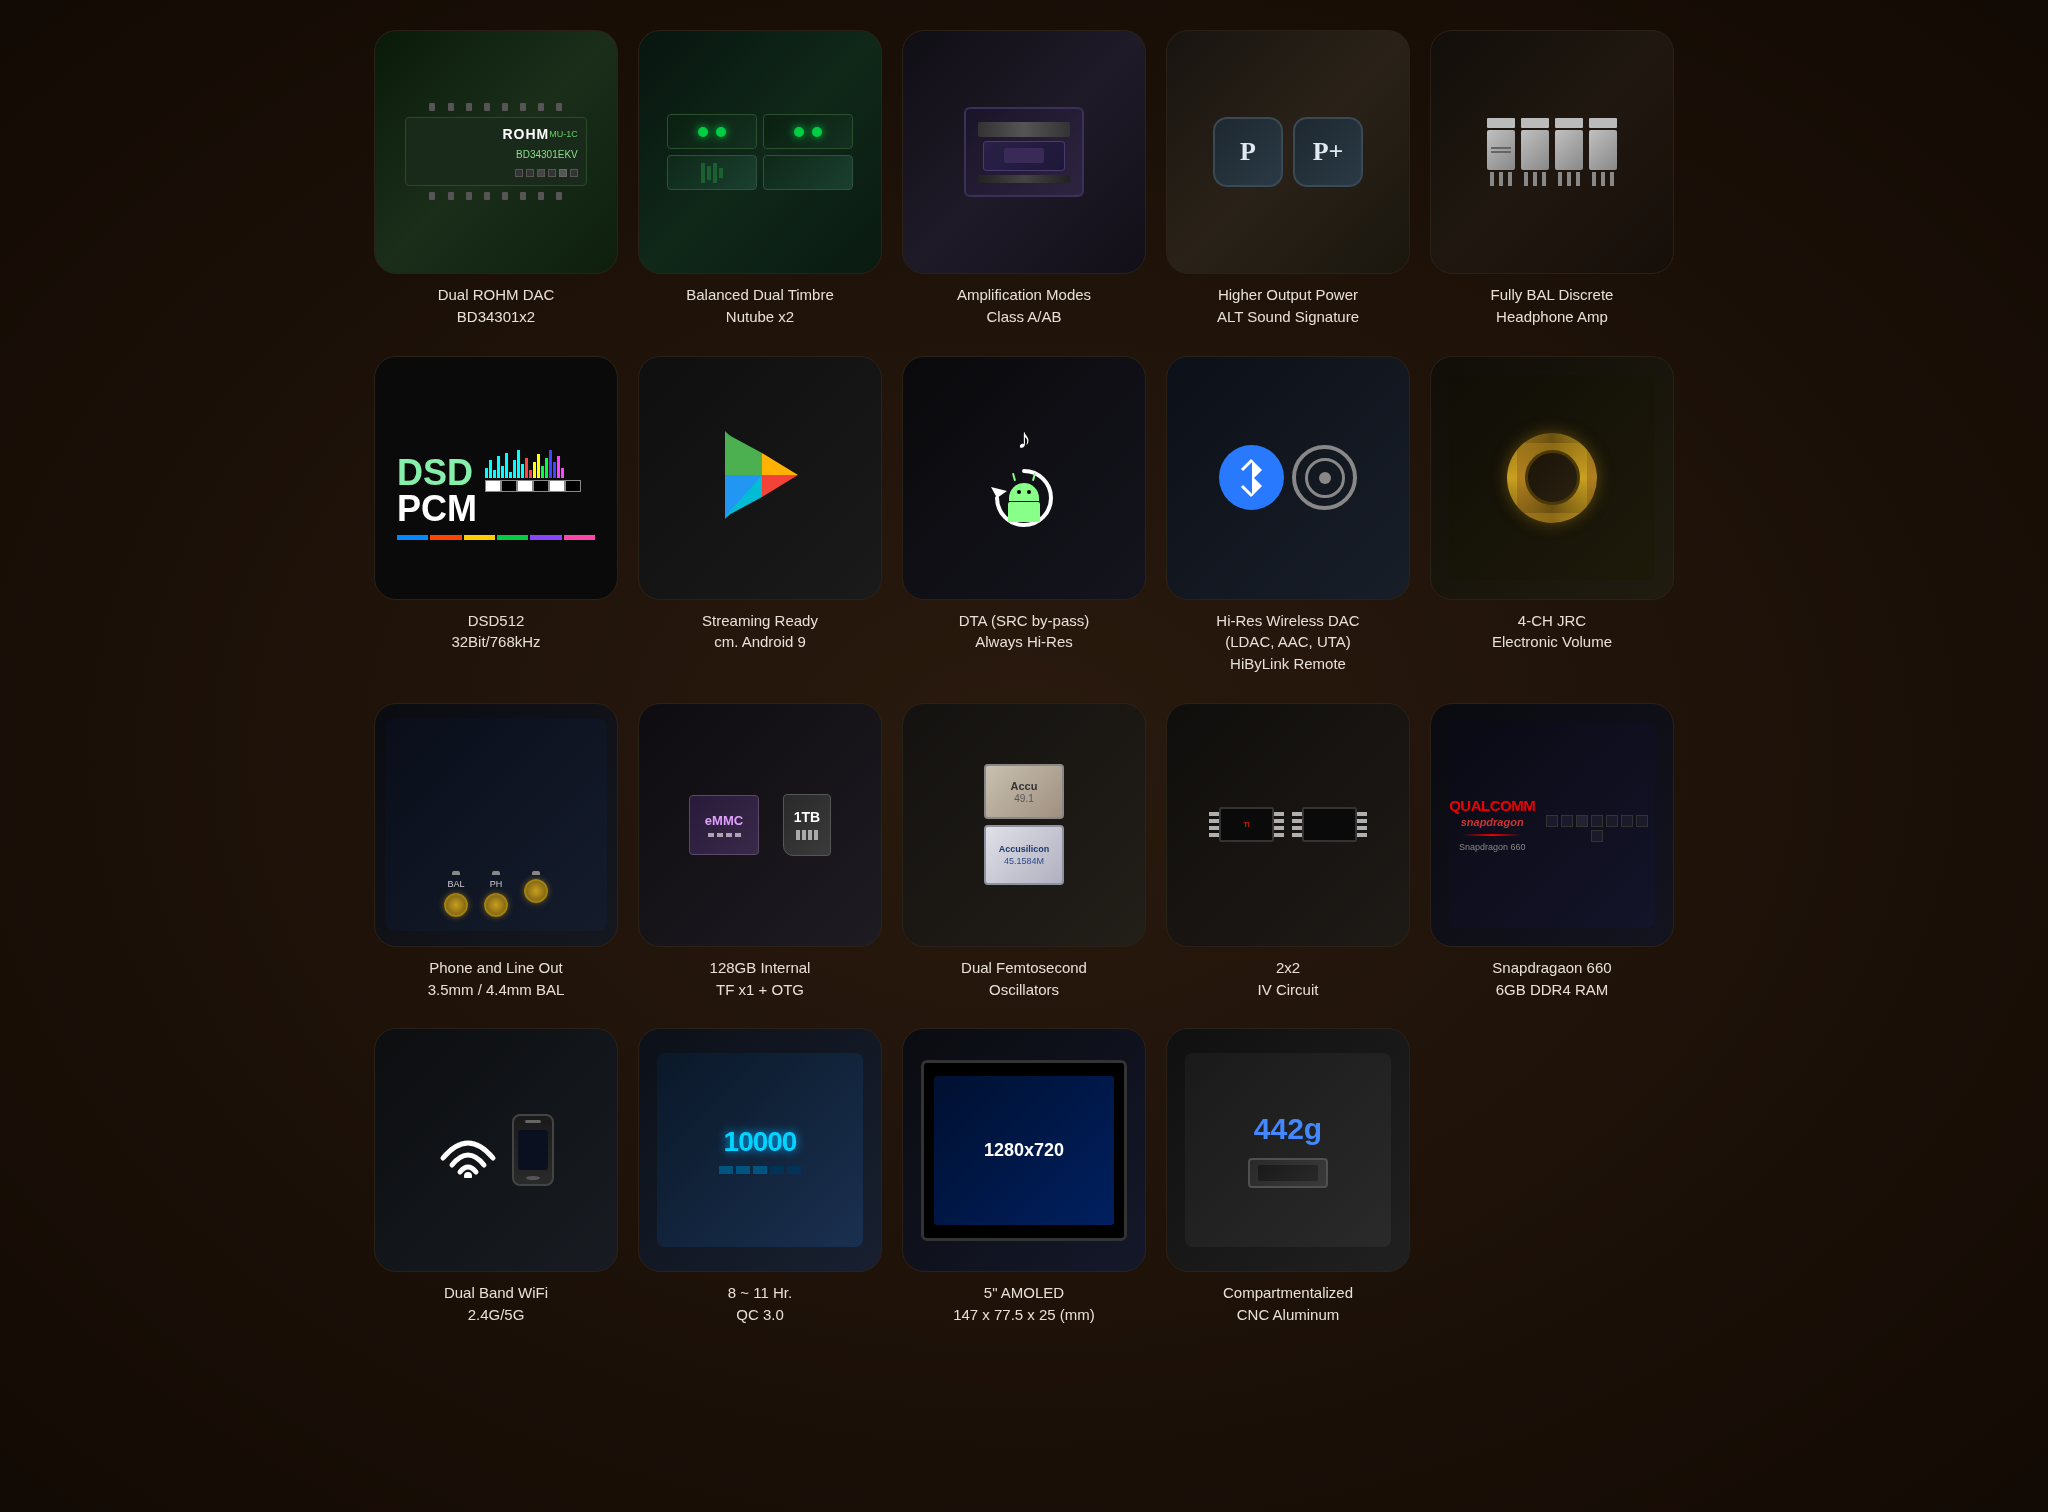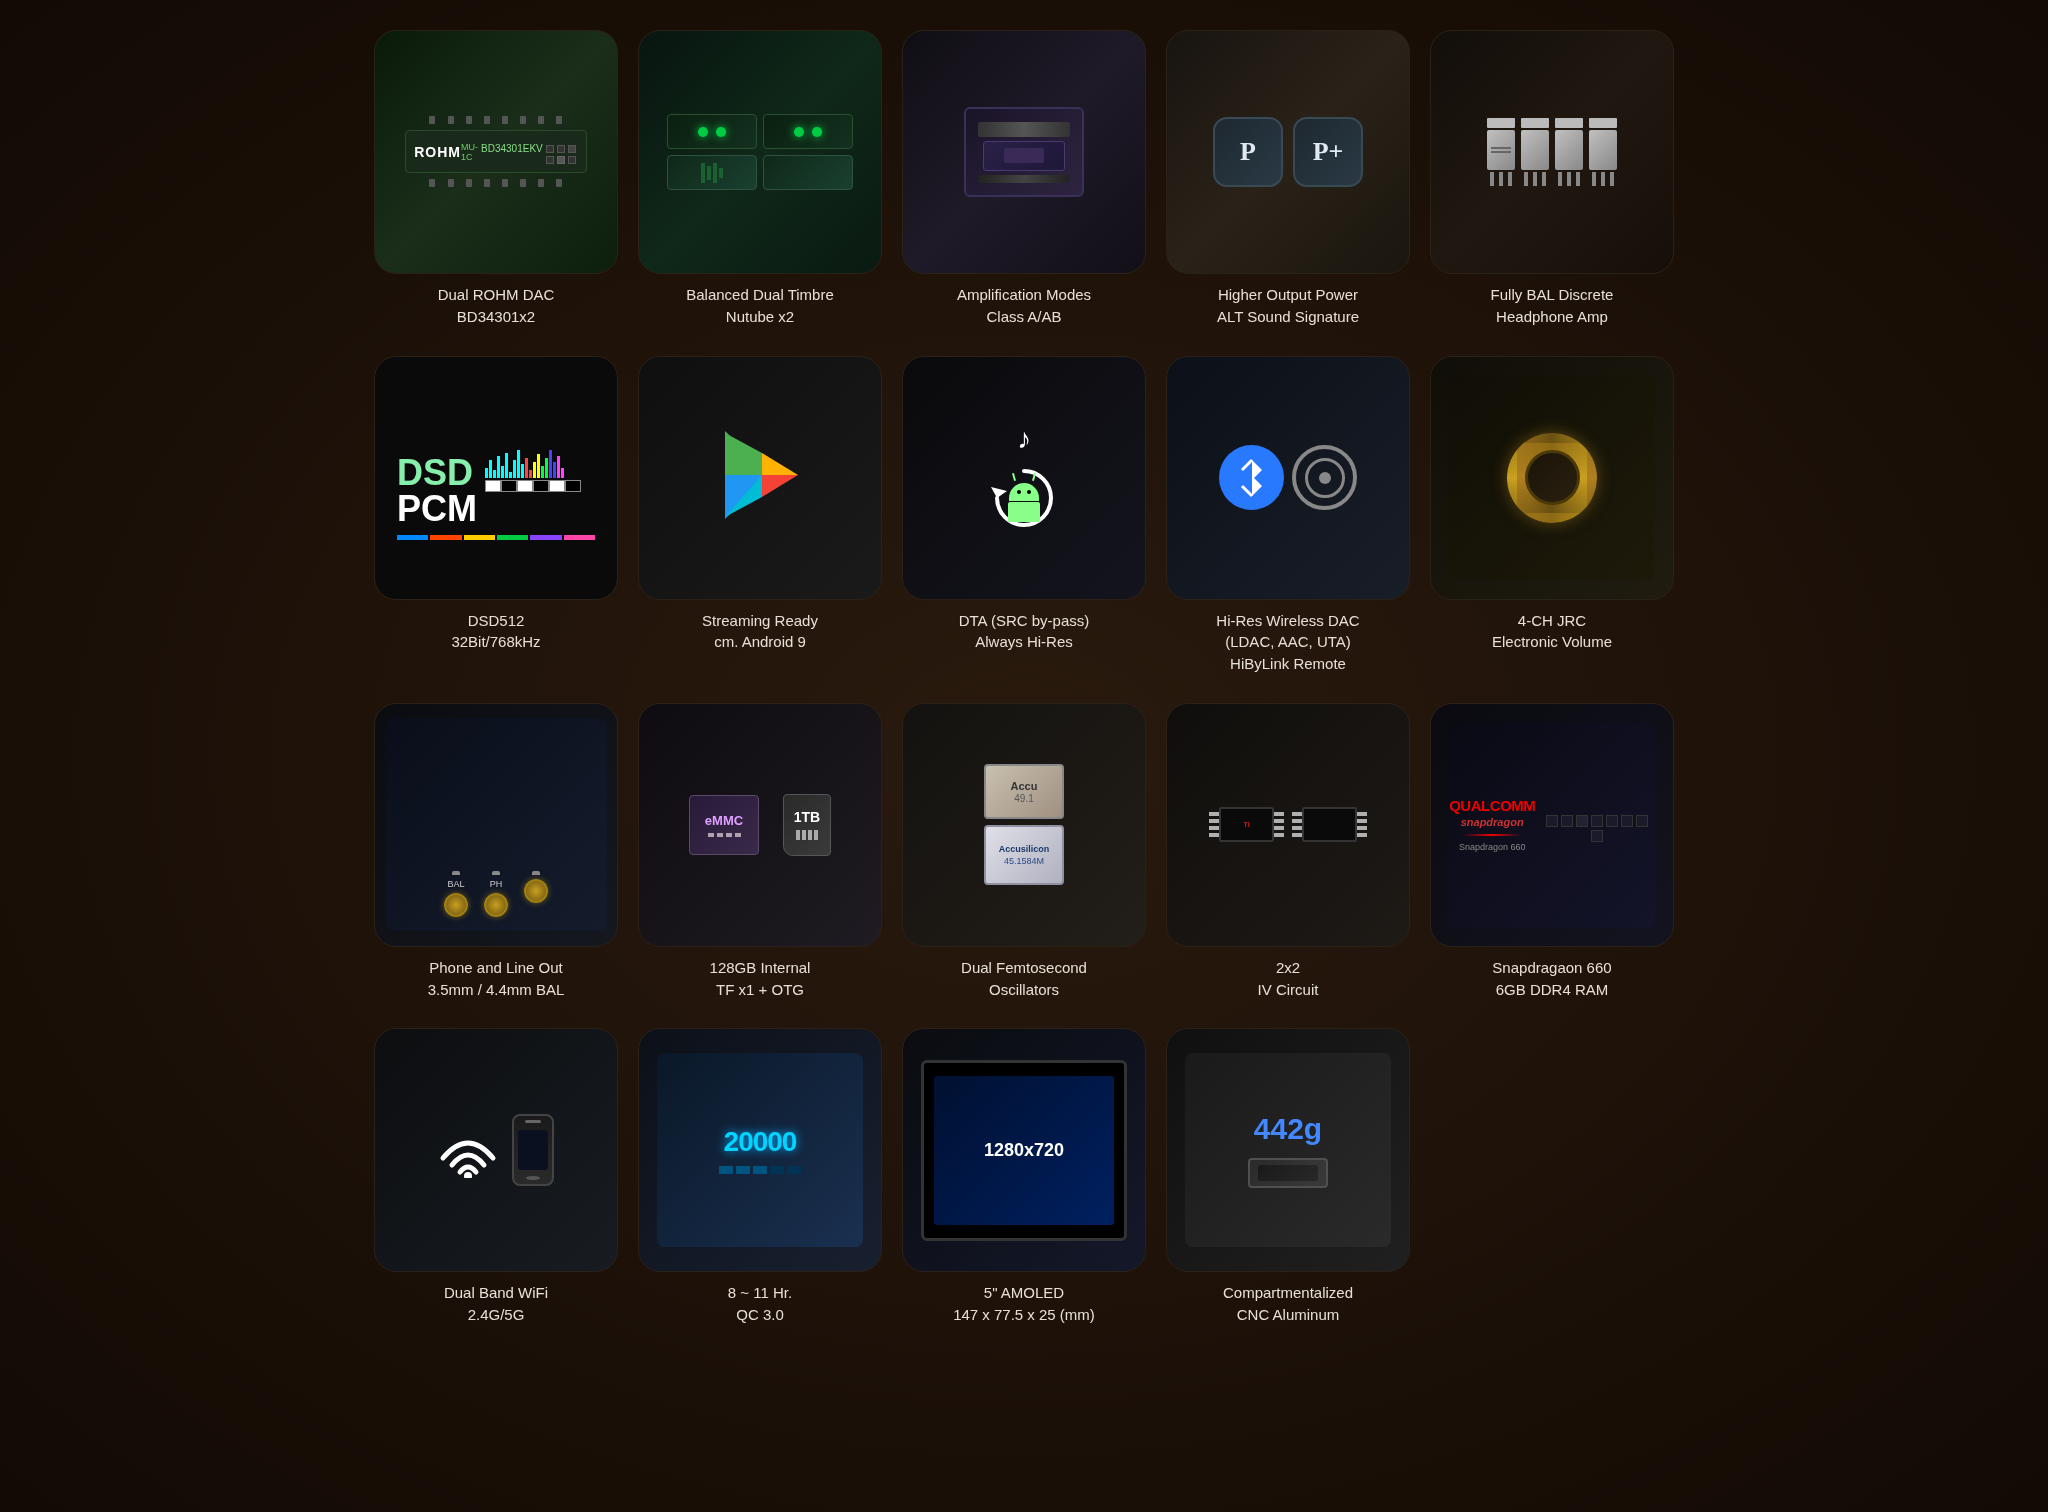--- a/index.html
+++ b/index.html
@@ -121,22 +121,23 @@
       justify-content: center;
       gap: 6px;
     }
     .rohm-chip-body {
       width: 100%;
       background: #1a2a1a;
       border-radius: 4px;
       padding: 8px;
       border: 1px solid #2a4a2a;
       display: flex;
-      flex-direction: row;
+      flex-direction: column;
       gap: 3px;
+      align-items: flex-end;
     }
     .chip-pins-top, .chip-pins-bottom {
       display: flex;
       justify-content: space-around;
       width: 80%;
     }
     .chip-pin {
       width: 6px;
       height: 8px;
       background: #555;
@@ -903,21 +904,21 @@
     </div>
     <div class="feature-caption">
       <span>Dual Band WiFi</span><br>
       <span>2.4G/5G</span>
     </div>
   </div>
 
   <div class="feature-item">
     <div class="feature-img card-battery">
       <div class="battery-content">
-        <div class="battery-number">20000</div>
+        <div class="battery-number">10000</div>
         <div style="display:flex;gap:3px;margin-top:4px;">
           <div style="width:14px;height:8px;background:#005580;"></div>
           <div style="width:14px;height:8px;background:#005580;"></div>
           <div style="width:14px;height:8px;background:#005580;"></div>
           <div style="width:14px;height:8px;background:#003355;"></div>
           <div style="width:14px;height:8px;background:#003355;"></div>
         </div>
       </div>
     </div>
     <div class="feature-caption">

